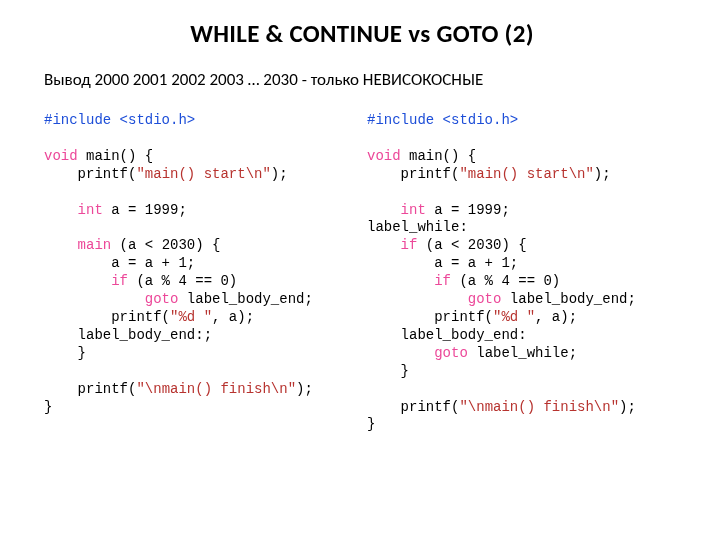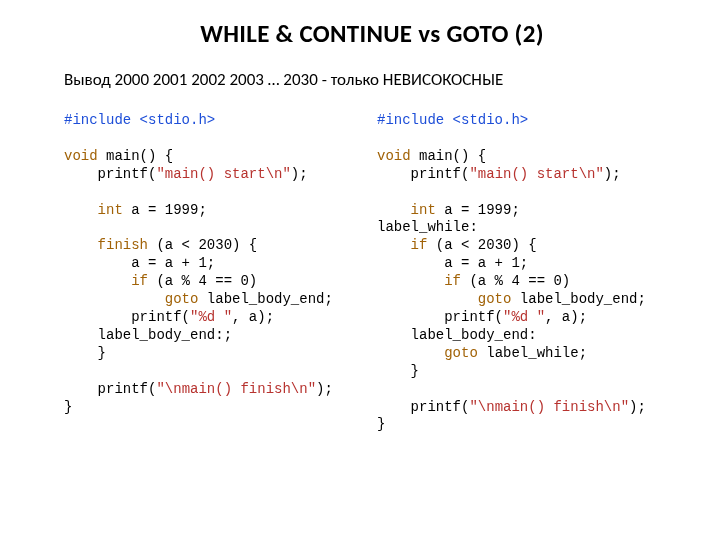--- a/index.html
+++ b/index.html
@@ -1,43 +1,43 @@
 <!DOCTYPE html>
 <html><head>
 <meta charset="utf-8">
 <style>
   html,body{margin:0;padding:0;width:720px;height:540px;background:#fff;font-family:Calibri,Arial,sans-serif;color:#000}
-  .slide{padding:18px 40px 0 64px;box-sizing:border-box}
+  .slide{padding:18px 40px 0 44px;box-sizing:border-box}
   .title{font-size:25px;font-weight:700;text-align:center;margin:0 0 20px 0;letter-spacing:.3px}
   .subtitle{font-size:17px;margin:0 0 22px 0}
   .cols{display:flex;gap:10px}
   .col{flex:1}
   pre.code{margin:0;font-family:Consolas,"Courier New",monospace;font-size:14px;line-height:1.28;white-space:pre}
   .tok-pp{color:#1d4ed8}            
-  .tok-kw{color:#a16207}            
+  .tok-kw{color:#ec4899}            
   .tok-str{color:#b7332f}           
 </style>
 </head>
 <body>
 
 <div class="slide">
   <h1 class="title">WHILE &amp; CONTINUE vs GOTO (2)</h1>
   <p class="subtitle">Вывод  2000 2001 2002 2003 … 2030 - только НЕВИСОКОСНЫЕ</p>
 
   <div class="cols">
 
     <div class="col">
 <pre class="code"><span class="tok-pp">#include &lt;stdio.h&gt;</span>
 
 <span class="tok-kw">void</span><span> main() {</span>
 <span>    printf(</span><span class="tok-str">"main() start\n"</span><span>);</span>
 
 <span class="tok-kw">    int</span><span> a = 1999;</span>
 
-<span class="tok-kw">    finish</span><span> (a &lt; 2030) {</span>
+<span class="tok-kw">    main</span><span> (a &lt; 2030) {</span>
 <span>        a = a + 1;</span>
 <span class="tok-kw">        if</span><span> (a % 4 == 0)</span>
 <span class="tok-kw">            goto</span><span> label_body_end;</span>
 <span>        printf(</span><span class="tok-str">"%d "</span><span>, a);</span>
 <span>    label_body_end:;</span>
 <span>    }</span>
 
 <span>    printf(</span><span class="tok-str">"\nmain() finish\n"</span><span>);</span>
 <span>}</span></pre>
     </div>

